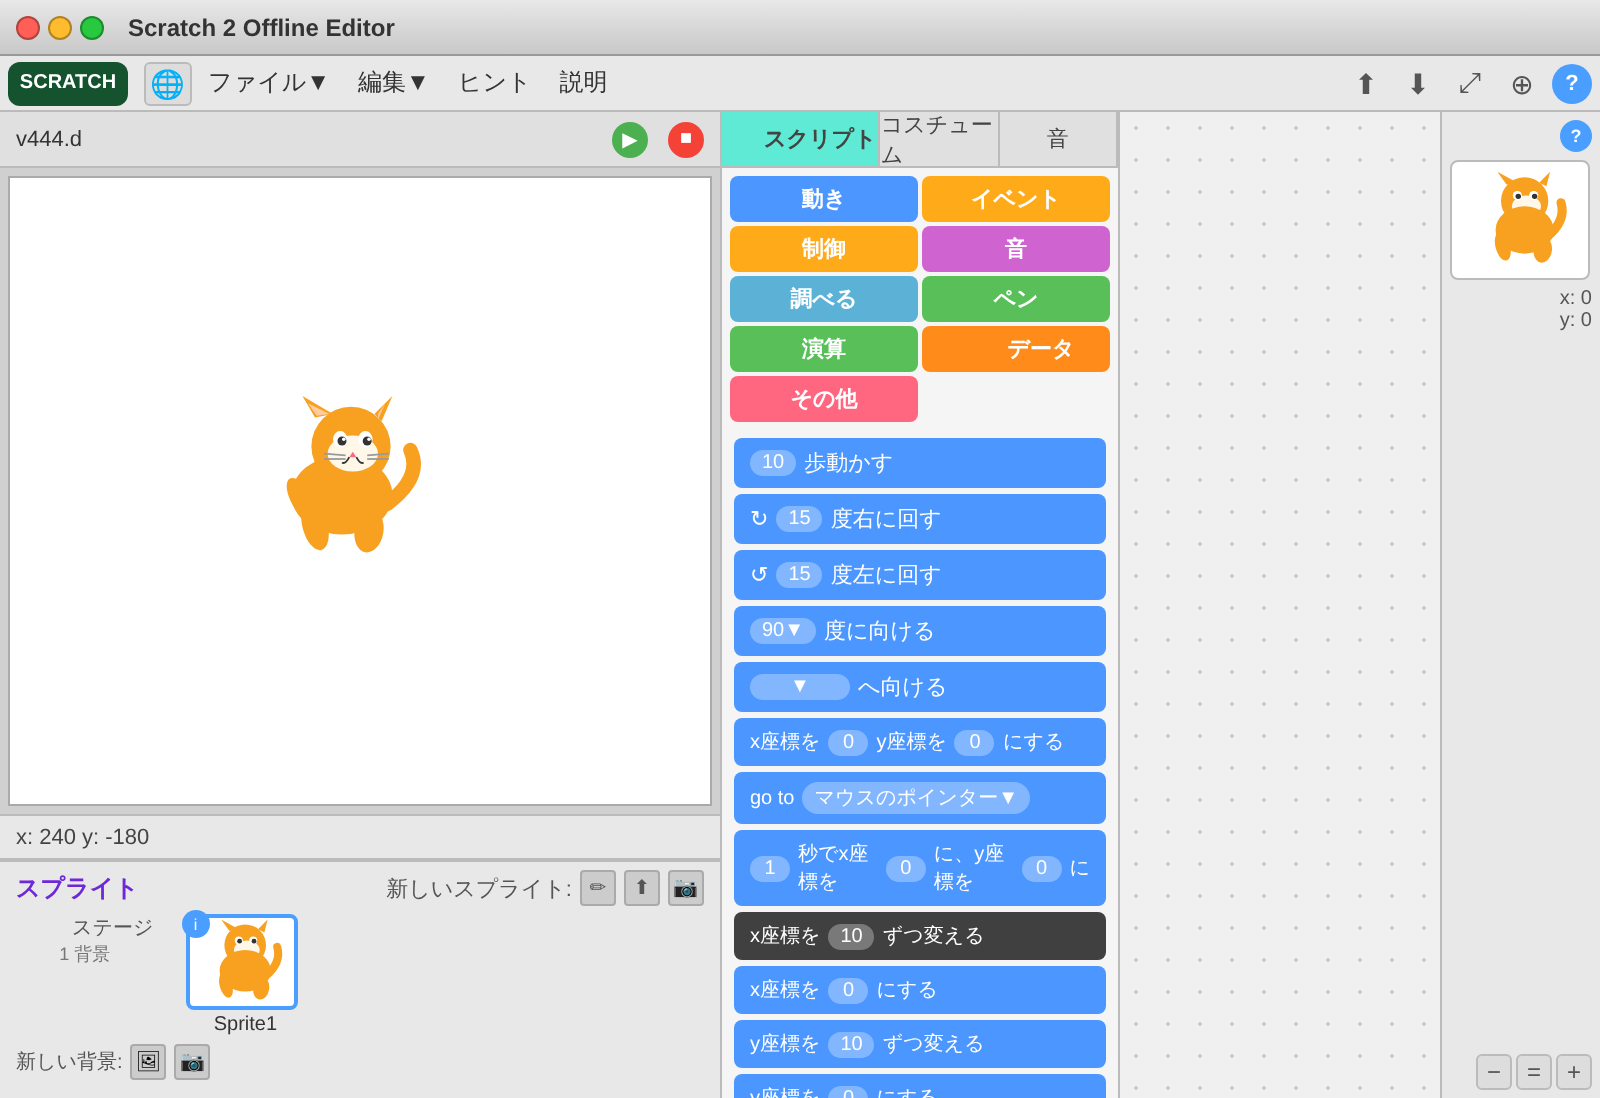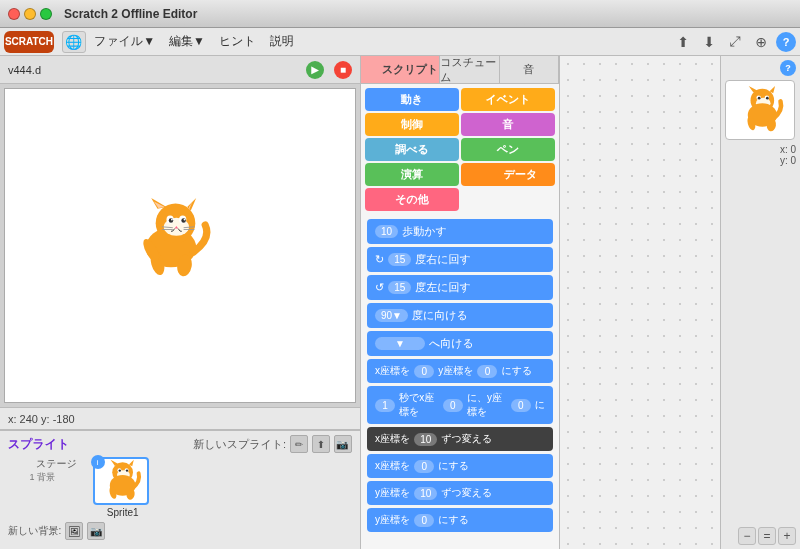--- a/index.html
+++ b/index.html
@@ -25,22 +25,22 @@
     .menu-bar {
       background: #e8e8e8;
       height: 28px;
       display: flex;
       align-items: center;
       padding: 0 4px;
       border-bottom: 1px solid #bbb;
       gap: 2px;
     }
     .scratch-logo {
-      width: 50px; height: 22px;
-      background: #c2410c;
+      width: 60px; height: 22px;
+      background: #14532d;
       border-radius: 6px;
       display: flex; align-items: center; justify-content: center;
       color: white; font-weight: bold; font-size: 10px;
       margin-right: 6px;
     }
     .menu-icon-btn {
       width: 24px; height: 22px;
       background: #ddd; border: 1px solid #bbb; border-radius: 3px;
       display: flex; align-items: center; justify-content: center;
       cursor: pointer; font-size: 14px; color: #555;
@@ -200,21 +200,21 @@
       flex: 1;
       display: flex;
       align-items: center;
       justify-content: center;
       font-size: 11px;
       cursor: pointer;
       color: #444;
       border-right: 1px solid #bbb;
     }
     .palette-tab.active {
-      background: #fca5a5;
+      background: #5eead4;
       font-weight: bold;
       padding-left: 20px;
     }
     .category-grid {
       display: grid;
       grid-template-columns: 1fr 1fr;
       gap: 2px;
       padding: 4px;
     }
     .category-btn {
@@ -497,20 +497,23 @@
       <div class="block-item block-notch" style="background:#4c97ff;">
         <span class="block-input">90▼</span> 度に向ける
       </div>
       <div class="block-item block-notch" style="background:#4c97ff;">
         <span class="block-input" style="min-width:50px;">▼</span> へ向ける
       </div>
       <div class="block-item block-notch" style="background:#4c97ff; white-space:normal; font-size:10px;">
         x座標を <span class="block-input">0</span> y座標を <span class="block-input">0</span> にする
       </div>
       <div class="block-item block-notch" style="background:#4c97ff; white-space:normal; font-size:10px;">
+        go to <span class="block-input" style="min-width:70px;">マウスのポインター▼</span>
+      </div>
+      <div class="block-item block-notch" style="background:#4c97ff; white-space:normal; font-size:10px;">
         <span class="block-input">1</span> 秒でx座標を <span class="block-input">0</span> に、y座標を <span class="block-input">0</span> に
       </div>
       <div class="block-item block-notch" style="background:#404040; white-space:normal; font-size:10px;">
         x座標を <span class="block-input">10</span> ずつ変える
       </div>
       <div class="block-item block-notch" style="background:#4c97ff; white-space:normal; font-size:10px;">
         x座標を <span class="block-input">0</span> にする
       </div>
       <div class="block-item block-notch" style="background:#4c97ff; white-space:normal; font-size:10px;">
         y座標を <span class="block-input">10</span> ずつ変える

